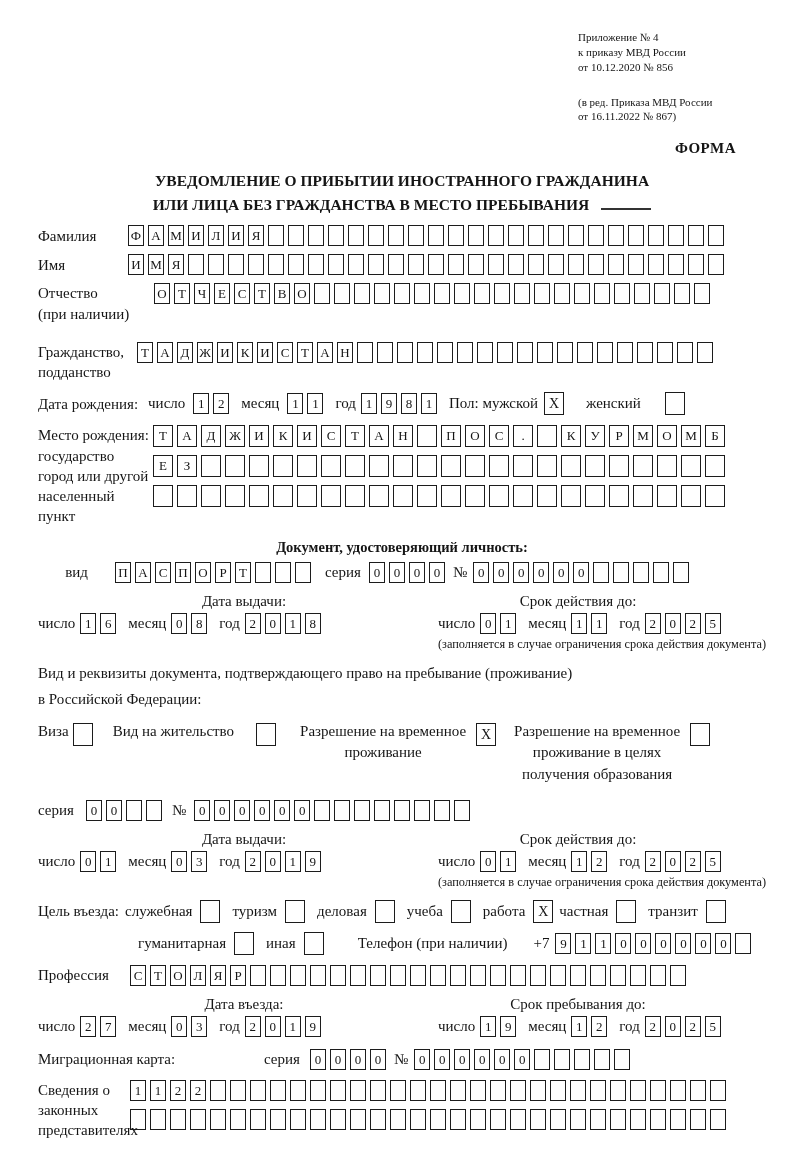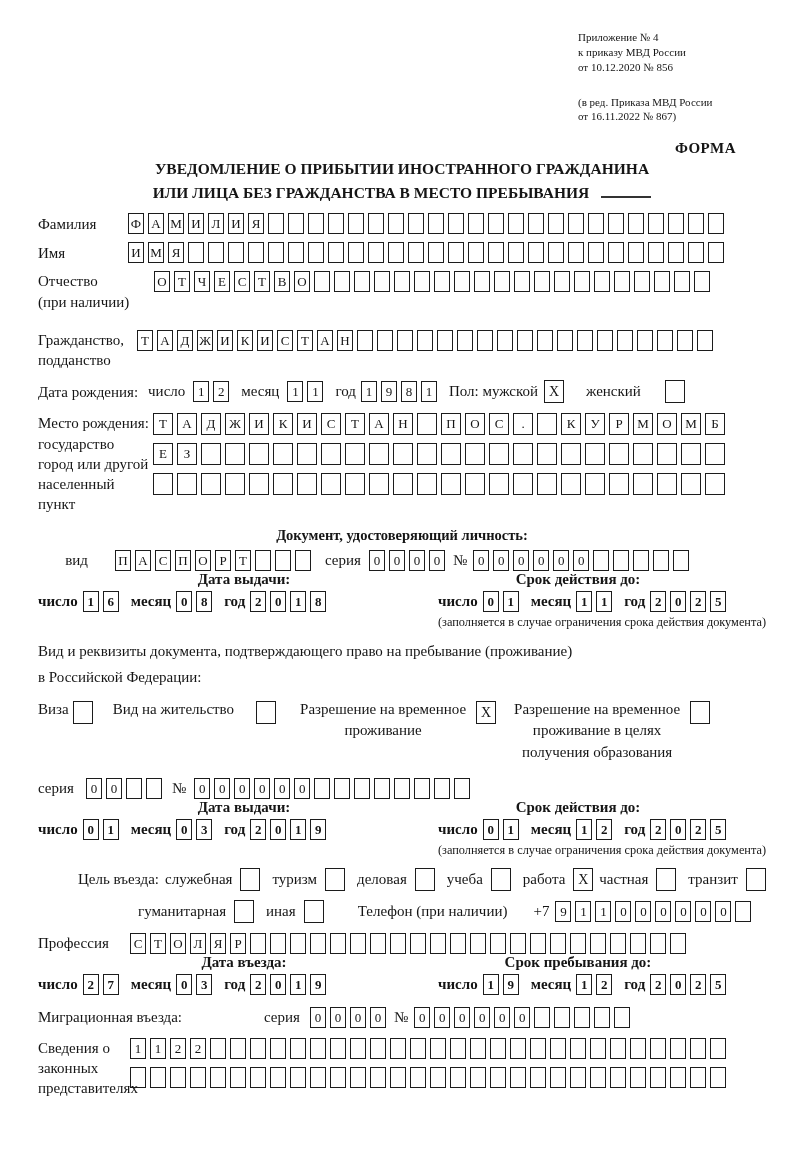--- a/index.html
+++ b/index.html
@@ -2,37 +2,37 @@
 <html><head>
 <meta charset="utf-8">
 <style>
   html,body{margin:0;padding:0;background:#fff;}
   body{width:800px;height:1163px;font-family:"Liberation Serif",serif;color:#151515;overflow:hidden;}
   .page{padding:30px 34px 0 38px;width:728px;}
   
   .hdr{margin-left:540px;font-size:11px;line-height:1.35;}
   .hdr .g2{margin-top:20px;}
   .forma{margin-top:16px;text-align:right;padding-right:30px;font-weight:bold;font-size:15px;letter-spacing:.5px;}
-  .title{text-align:center;font-weight:bold;font-size:15.5px;line-height:1.55;}
+  .title{margin-top:12px;text-align:center;font-weight:bold;font-size:15.5px;line-height:1.55;}
   .blank{display:inline-block;width:50px;border-bottom:2px solid #333;height:14px;margin-left:12px;vertical-align:baseline;}
   .sec{margin-top:22px;margin-bottom:16px;font-weight:bold;font-size:14.3px;letter-spacing:.3px;}
   
   .row{display:flex;align-items:center;margin-top:8px;}
   .row.top{align-items:flex-start;}
   .lbl{font-size:15px;flex:none;line-height:1.35;}
   .w90{width:90px;} .w99{width:99px;} .w116{width:116px;} .w115{width:115px;} .w77{width:77px;text-align:center;} .w92{width:92px;} .w160{width:160px;}
   .cells{display:flex;gap:4px;flex:none;}
   .cell{flex:none;width:14px;height:19px;border:1.6px solid #1c1c1c;font-size:13px;line-height:19px;text-align:center;}
   .wcell .cell{width:18px;height:20px;}
   .cbx{flex:none;display:inline-block;width:18px;height:21px;border:1.6px solid #1c1c1c;font-size:14px;line-height:21px;text-align:center;}
   .stack{display:flex;flex-direction:column;gap:8px;}
   .t{font-size:15px;flex:none;}
   .heading-center{text-align:center;font-weight:bold;font-size:14.5px;margin-top:12px;}
   
-  .daterow{display:flex;font-weight:bold;}
+  .daterow{display:flex;margin-top:10px;}
   .datecol{display:flex;flex-direction:column;}
   .datecol.left{width:352px;}
   .datecol.right{flex:1;}
   .datehdr{text-align:center;font-size:15px;}
   .left .datehdr{padding-left:60px;}
   .dline{display:flex;align-items:center;margin-top:3px;}
   .dline .t{margin-right:5px;}
   .dline .t+.cells{margin-right:12px;}
   .note{font-size:12.3px;text-align:right;margin-top:3px;}
   .para{font-size:15px;margin-top:10px;line-height:1.5;}
@@ -506,21 +506,21 @@
             <span class="cell">2</span>
             <span class="cell">0</span>
             <span class="cell">2</span>
             <span class="cell">5</span>
           </span>
       </div>
     </div>
   </div>
   <div class="note">(заполняется в случае ограничения срока действия документа)</div>
 
-  <div class="row purp" style="margin-top:10px;margin-left:40px;">
+  <div class="row purp" style="margin-top:10px;">
     <span class="t">Цель въезда:</span>
     <span class="t" style="margin-left:6px;">служебная</span>
     <span class="cbx"></span>
     <span class="t">туризм</span>
     <span class="cbx"></span>
     <span class="t">деловая</span>
     <span class="cbx"></span>
     <span class="t">учеба</span>
     <span class="cbx"></span>
     <span class="t">работа</span>
@@ -627,21 +627,21 @@
             <span class="cell">2</span>
             <span class="cell">0</span>
             <span class="cell">2</span>
             <span class="cell">5</span>
           </span>
       </div>
     </div>
   </div>
 
   <div class="row" style="margin-top:12px;">
-    <span class="lbl w160">Миграционная въезда:</span>
+    <span class="lbl w160">Миграционная карта:</span>
     <span class="t" style="margin-left:66px;margin-right:10px;">серия</span>
     <span class="cells">
         <span class="cell">0</span>
         <span class="cell">0</span>
         <span class="cell">0</span>
         <span class="cell">0</span>
       </span>
     <span class="t" style="margin-left:8px;margin-right:6px;">№</span>
     <span class="cells">
         <span class="cell">0</span>

